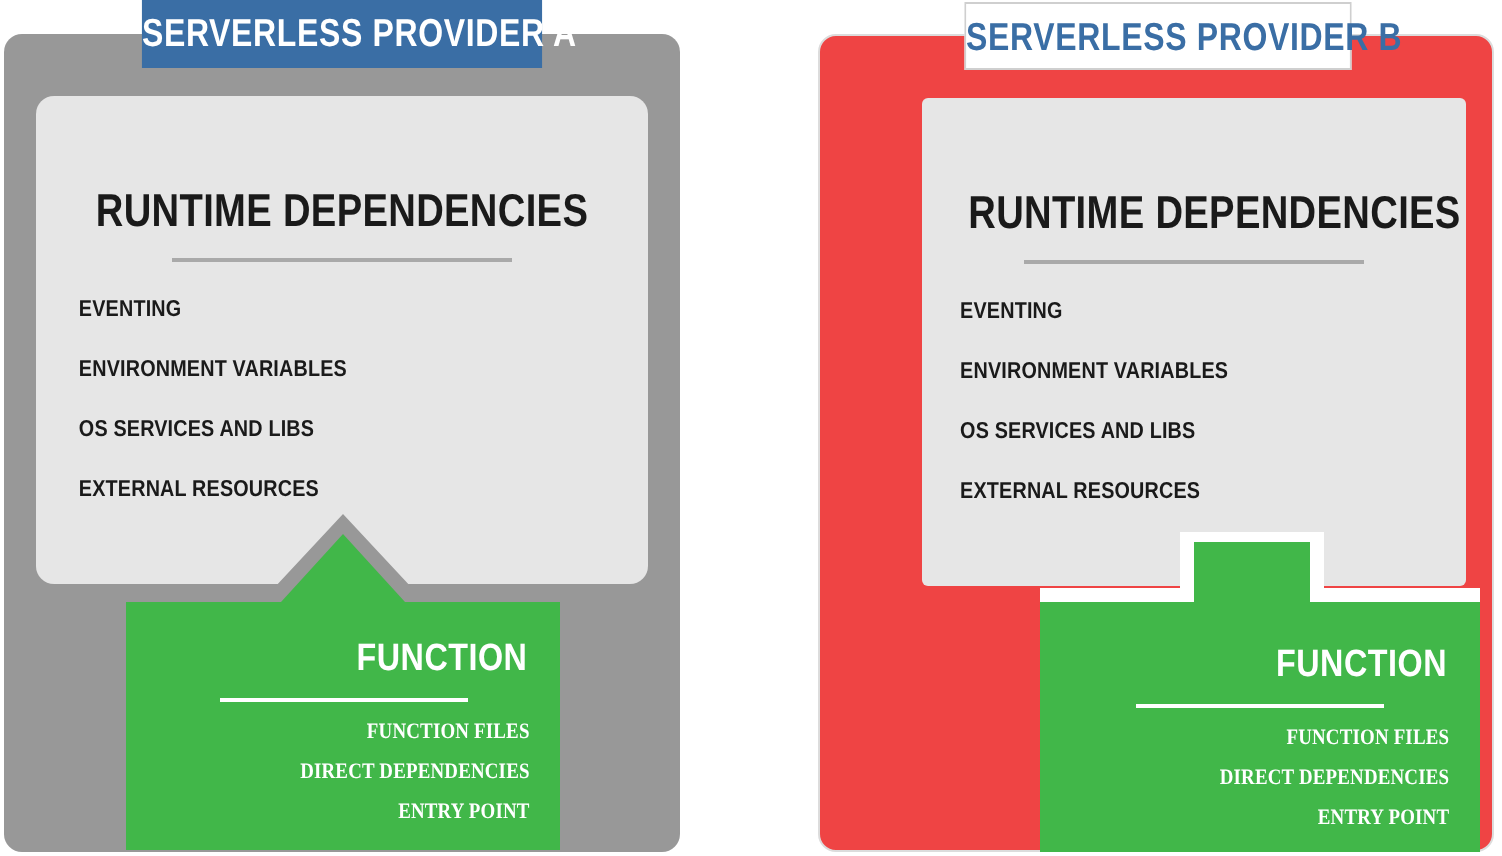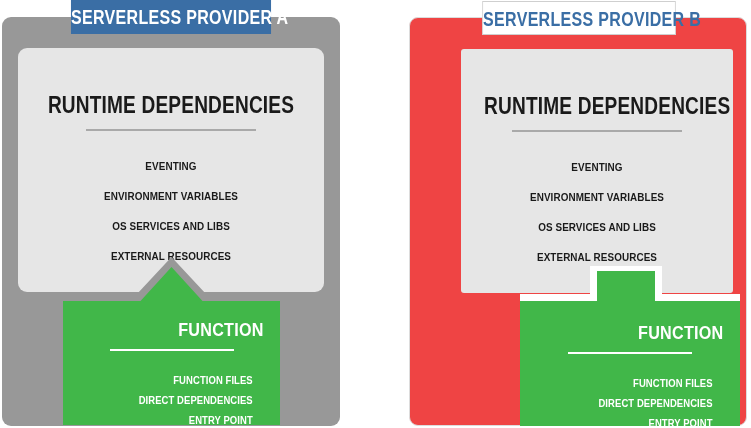--- a/index.html
+++ b/index.html
@@ -118,23 +118,22 @@
   .deps-rule {
     width: 170px;
     height: 2px;
     background: #a9a9a9;
     margin: 10px auto 0 auto;
     border: none;
   }
 
   .deps-list {
     list-style: none;
-    margin: 11px;
+    margin: 0;
     padding: 18px 0 0 0;
-    text-align: center;
   }
   .deps-list li {
     color: #1a1a1a;
     font-weight: bold;
     font-size: 11.5px;
     letter-spacing: 0.1px;
     margin-bottom: 18px;
     white-space: nowrap;
     transform: scaleX(0.86);
   }
@@ -186,22 +185,23 @@
   .func-rule {
     width: 124px;
     height: 2px;
     background: #ffffff;
     margin: 8px auto 0 auto;
     border: none;
   }
 
   .func-list {
     list-style: none;
-    margin: 14px;
+    margin: 0;
     padding: 9px 0 0 0;
+    font-family: Liberation Serif, serif;
   }
   .func-list li {
     color: #ffffff;
     font-weight: bold;
     font-size: 11px;
     letter-spacing: 0.1px;
     margin-bottom: 8px;
     white-space: nowrap;
     transform: scaleX(0.86);
   }

